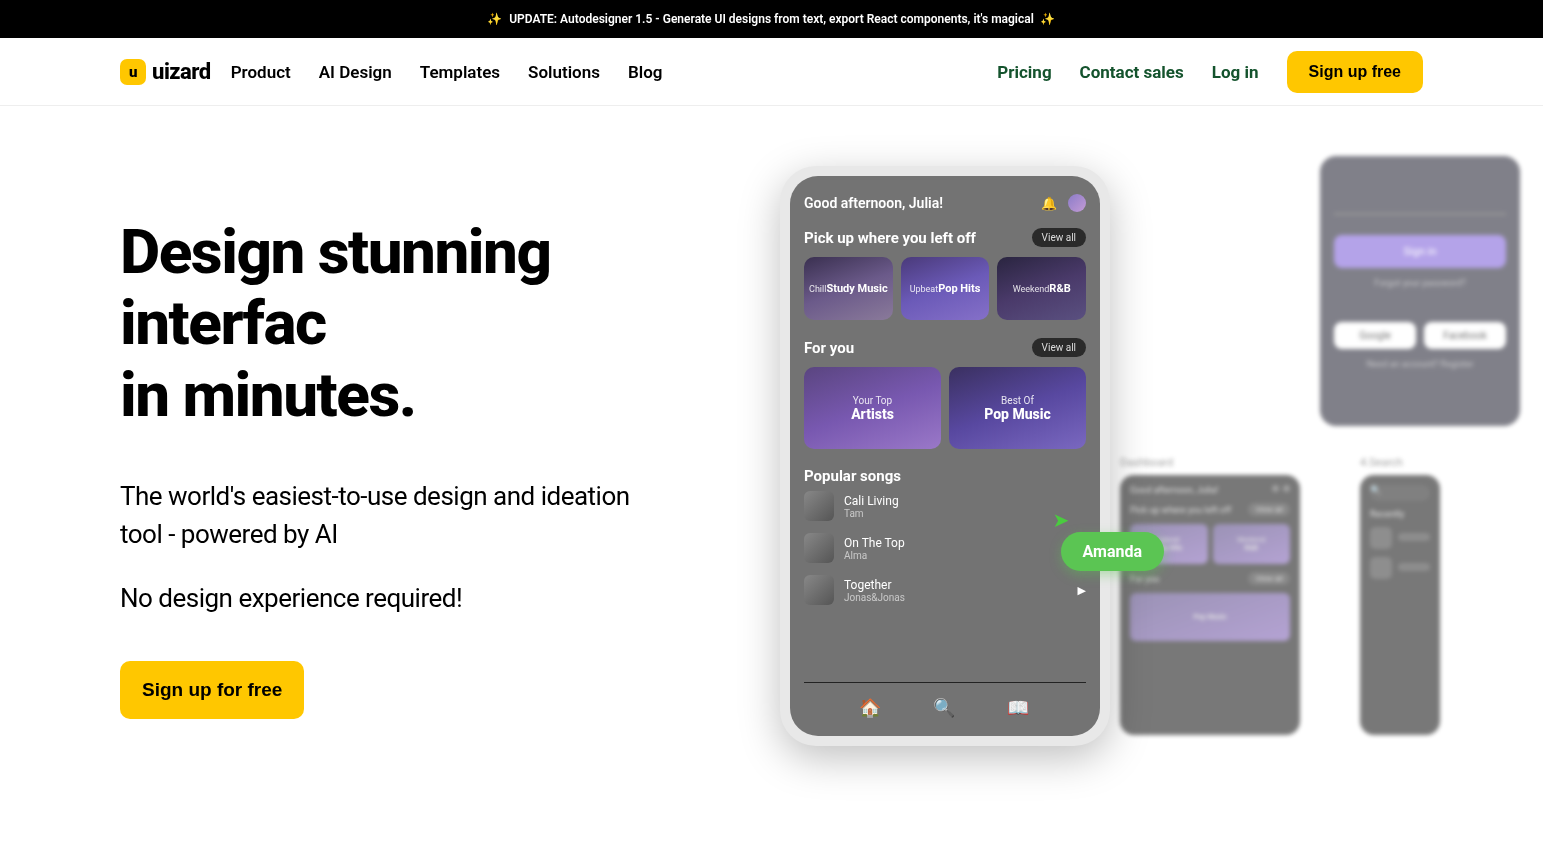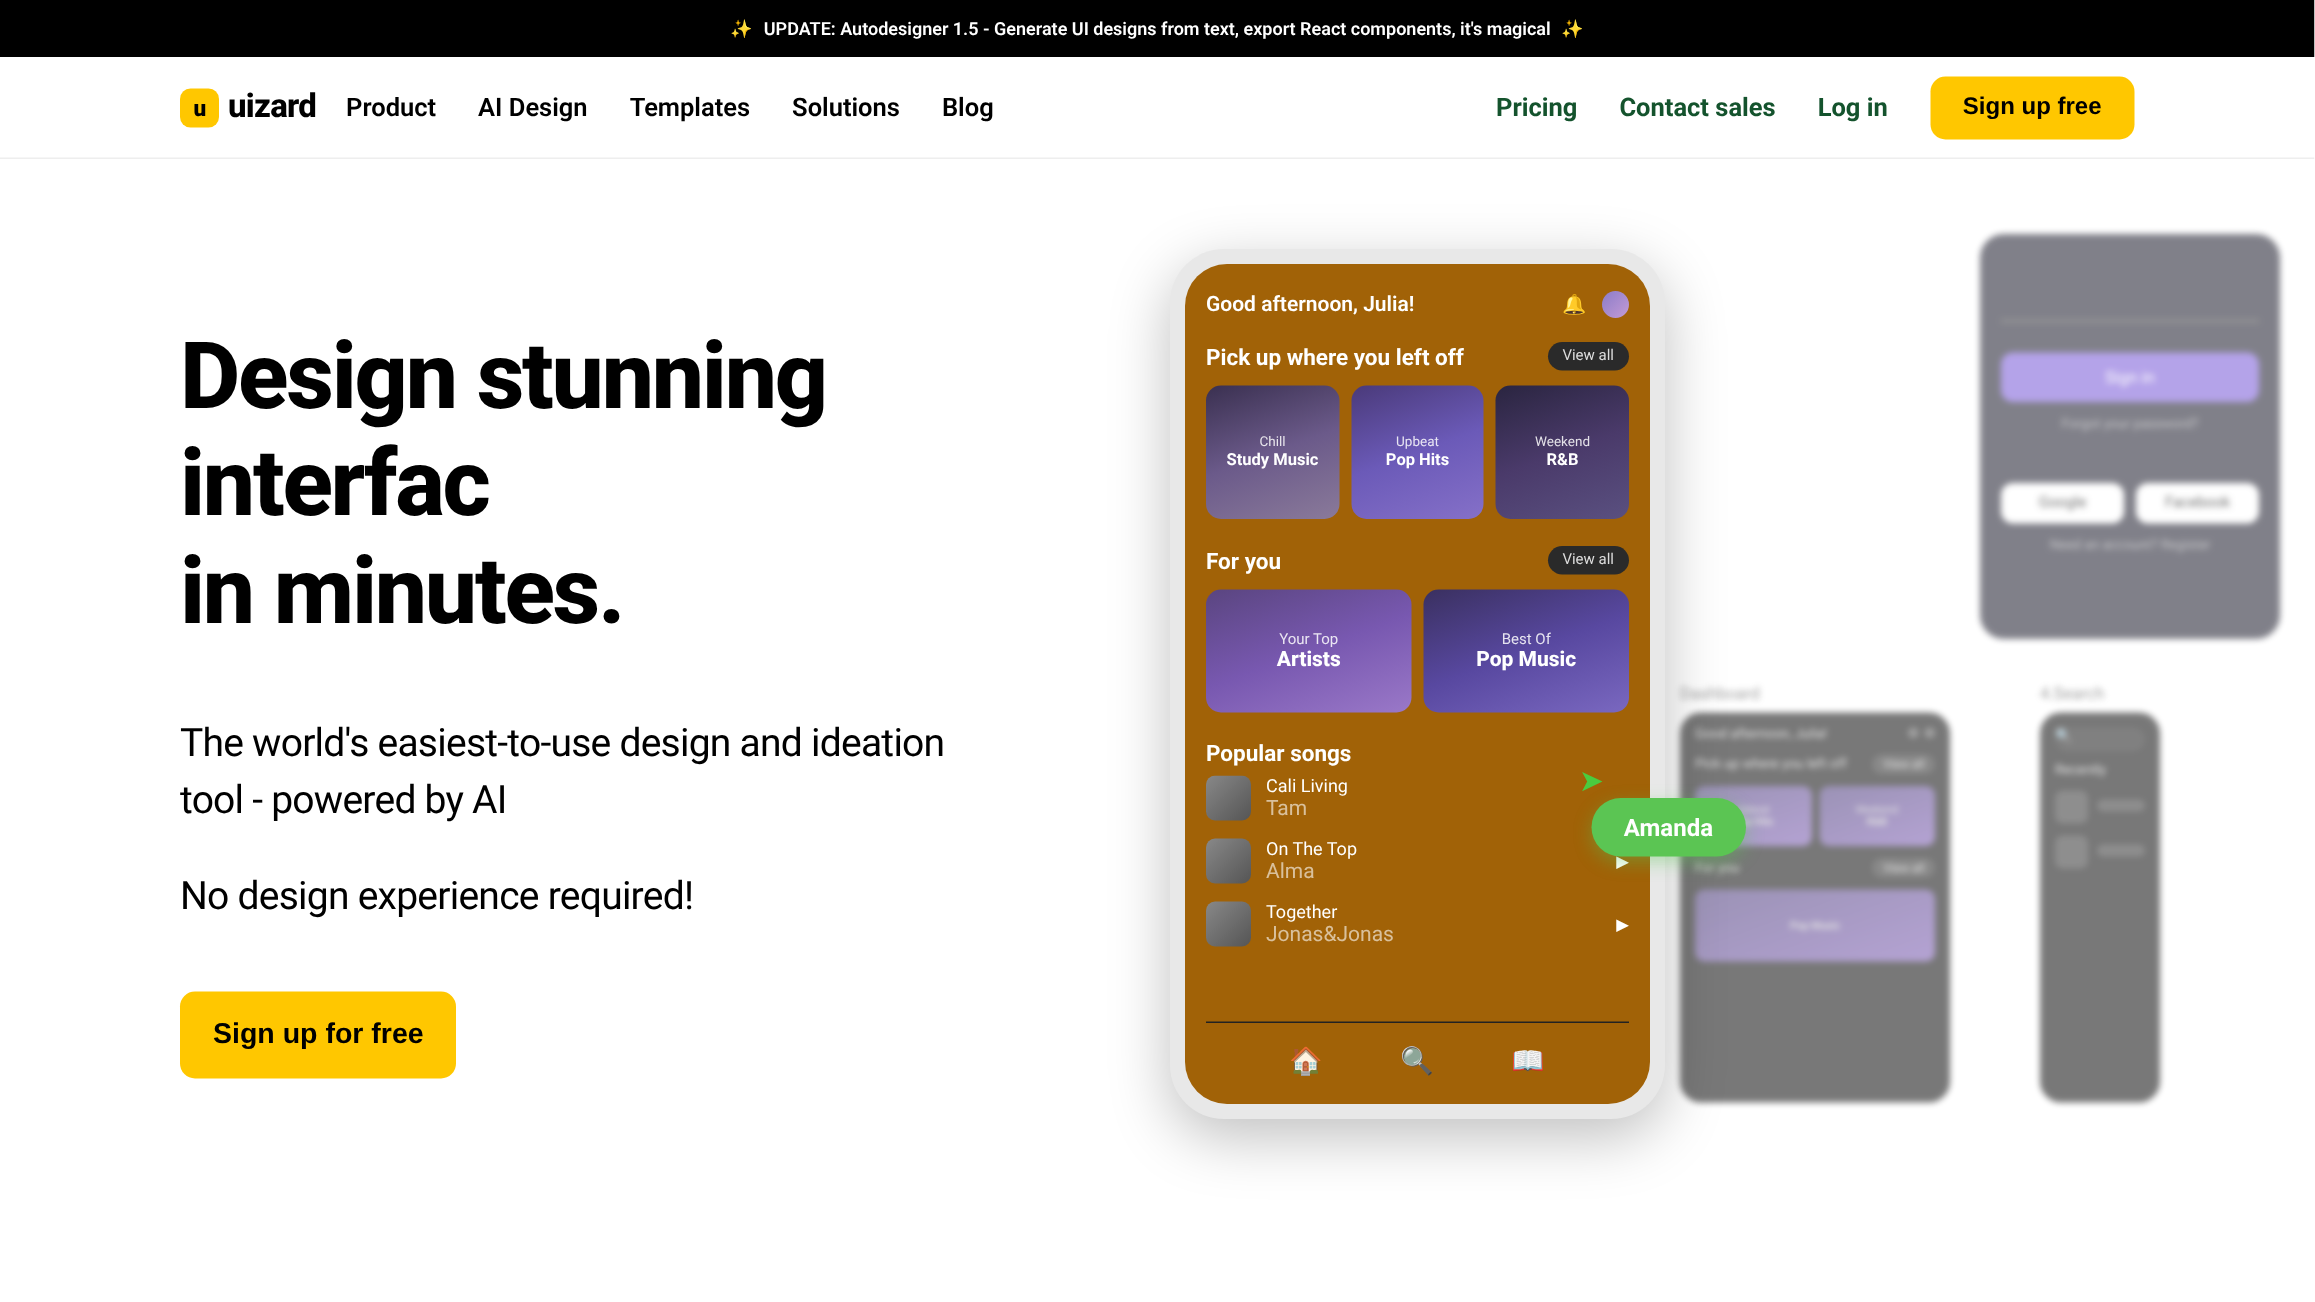--- a/index.html
+++ b/index.html
@@ -21,52 +21,52 @@
 .hero-left { flex: 0 0 620px; padding-top: 50px; }
 .hero-title { font-size: 62px; font-weight: 800; line-height: 1.15; letter-spacing: -1.5px; }
 .hero-sub { font-size: 26px; margin-top: 48px; line-height: 1.45; letter-spacing: -0.5px; max-width: 520px; }
 .hero-sub2 { font-size: 26px; margin-top: 30px; letter-spacing: -0.5px; }
 .hero-cta { margin-top: 48px; }
 .hero-cta .btn-yellow { padding: 18px 22px; font-size: 19px; }
 
 .hero-right { flex: 1; position: relative; display: flex; align-items: flex-start; justify-content: flex-start; }
 
 .phone { width: 330px; background: #e8e8e8; border-radius: 36px; padding: 10px; box-shadow: 0 12px 40px rgba(0,0,0,0.25); position: relative; z-index: 10; }
-.phone-screen { background: #a16207; border-radius: 28px; padding: 18px 14px 8px 14px; color: #fff; height: 560px; display: flex; flex-direction: column; overflow: hidden; }
+.phone-screen { background: #737373; border-radius: 28px; padding: 18px 14px 8px 14px; color: #fff; height: 560px; display: flex; flex-direction: column; overflow: hidden; }
 .phone-top { display: flex; align-items: center; justify-content: space-between; margin-bottom: 16px; }
 .greeting { font-size: 14px; font-weight: 600; }
 .phone-icons { display: flex; gap: 10px; align-items: center; }
 .bell { font-size: 13px; }
 .avatar-small { width: 18px; height: 18px; border-radius: 50%; background: linear-gradient(135deg,#8b7cc8,#c49bd6); }
 
 .section-row { display: flex; justify-content: space-between; align-items: center; margin-bottom: 10px; }
 .section-title { font-size: 15px; font-weight: 700; }
 .viewall { background: #2a2a2a; color: #ddd; font-size: 10px; padding: 4px 10px; border-radius: 11px; }
 
 .cards3 { display: flex; gap: 8px; margin-bottom: 18px; }
-.card3 { flex: 1; height: 89px; border-radius: 10px; display: flex; flex-direction: column; align-items: center; justify-content: center; text-align: center; padding: 4px; }
+.card3 { flex: 1; height: 63px; border-radius: 10px; display: flex; flex-direction: row; align-items: center; justify-content: center; text-align: center; padding: 4px; }
 .c1 { background: linear-gradient(160deg,#3a3050,#6b5a8a,#8a7a9a); }
 .c2 { background: linear-gradient(160deg,#4a3a7a,#6b5ab8,#8570c8); }
 .c3 { background: linear-gradient(160deg,#2a2540,#4a3a6a,#5a5080); }
 .card-top { font-size: 9px; opacity: 0.85; }
 .card-bot { font-size: 11px; font-weight: 700; }
 
 .cards2 { display: flex; gap: 8px; margin-bottom: 18px; }
 .card2 { flex: 1; height: 82px; border-radius: 10px; display: flex; flex-direction: column; align-items: center; justify-content: center; text-align: center; position: relative; }
 .d1 { background: linear-gradient(160deg,#5a4580,#7858b0,#9a78c8); }
 .d2 { background: linear-gradient(160deg,#3a3060,#5848a0,#7a68c0); }
 .card2 .card-top { font-size: 10px; }
 .card2 .card-bot { font-size: 14px; font-weight: 800; }
 
 .songs { flex: 1; overflow: hidden; }
 .song { display: flex; align-items: center; gap: 10px; margin-bottom: 12px; }
 .song-img { width: 30px; height: 30px; border-radius: 6px; background: linear-gradient(135deg,#888,#555); }
 .song-info { flex: 1; }
 .song-title { font-size: 12px; font-weight: 400; }
-.song-artist { font-size: 14px; opacity: 0.6; }
+.song-artist { font-size: 10px; opacity: 0.6; }
 .song-play { font-size: 11px; }
 
 .bottom-nav { display: flex; justify-content: space-around; padding: 14px 30px 10px 30px; border-top: 1px solid #222; }
 .bottom-nav span { font-size: 18px; }
 
 .cursor-tag { position: absolute; right: -54px; top: 342px; z-index: 20; display: flex; flex-direction: column; align-items: flex-start; }
 .cursor-arrow { font-size: 20px; color: #4acb3f; margin-left: 0; transform: translateX(-8px); }
 .cursor-label { background: #5bc553; color: #fff; padding: 10px 22px; border-radius: 22px; font-weight: 700; font-size: 16px; box-shadow: 0 4px 12px rgba(91,197,83,0.4); }
 
 .bg-mocks { position: absolute; left: 340px; top: -10px; width: 400px; display: flex; flex-direction: column; gap: 30px; filter: blur(2px); opacity: 0.55; z-index: 1; }

